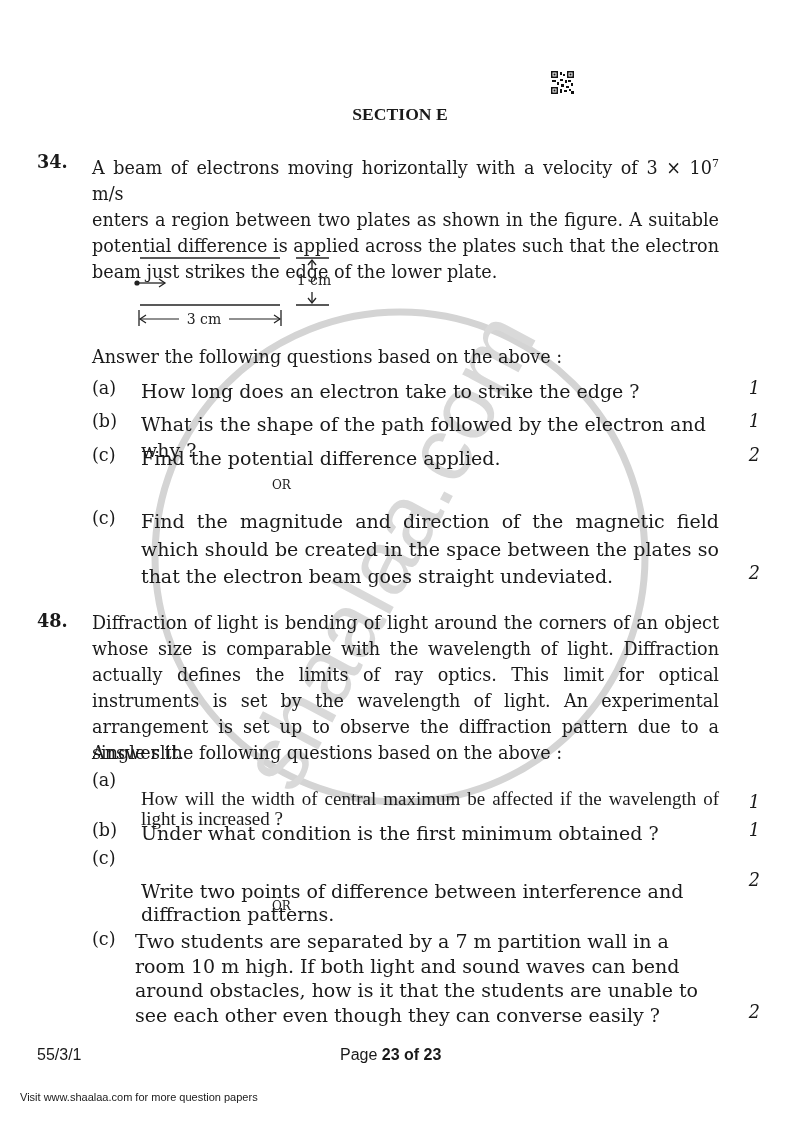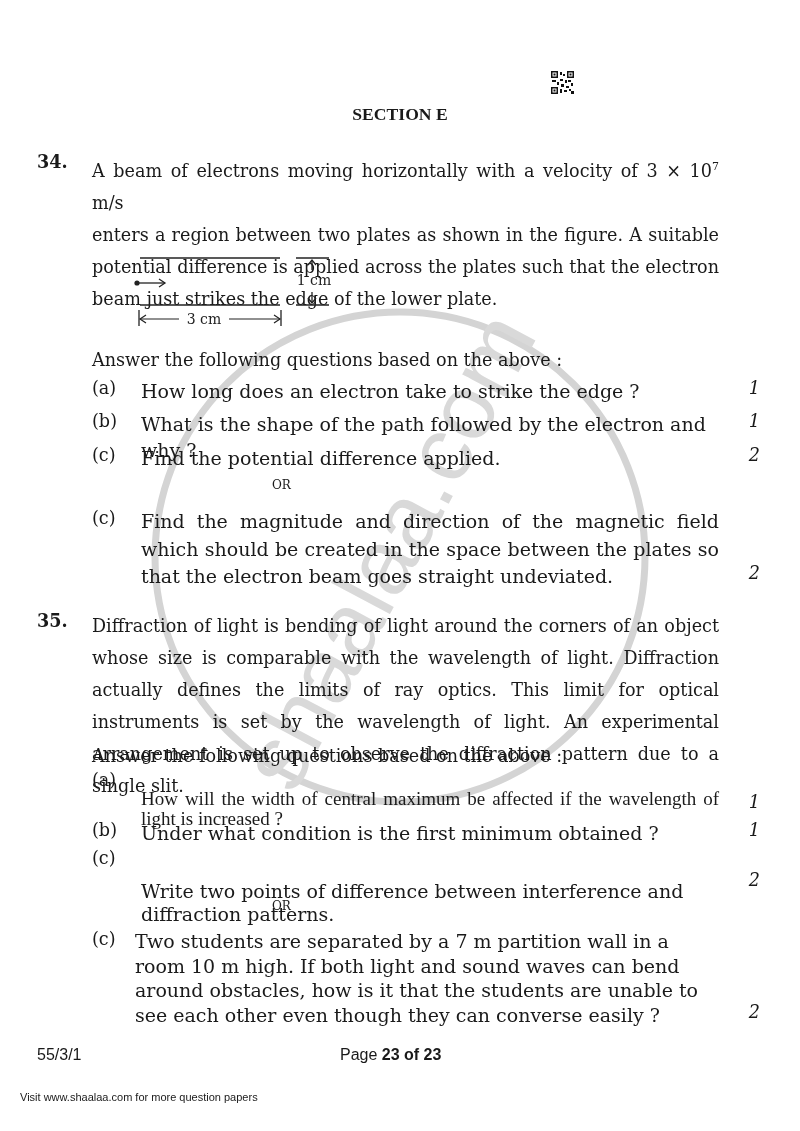--- a/index.html
+++ b/index.html
@@ -1,21 +1,21 @@
 <!DOCTYPE html>
 <html><head>
 <meta charset="utf-8">
 <style>
   html, body { margin:0; padding:0; background:#ffffff; }
   body { width:800px; height:1131px; position:relative; overflow:hidden;
          font-family:"DejaVu Serif","Liberation Serif",serif; color:#1a1a1a; }
   .serif { font-family:"Liberation Serif","DejaVu Serif",serif; }
   .sans { font-family:"Liberation Sans","DejaVu Sans",sans-serif; }
   .abs { position:absolute; }
-  .txt { font-size:17.6px; line-height:32px; }
+  .txt { font-size:17.6px; line-height:26px; }
   .just { text-align:justify; text-align-last:left; }
   .qnum { font-weight:bold; font-size:17.6px; }
   .marks { position:absolute; left:740px; width:20px; text-align:right; font-style:italic; font-size:17.6px; }
   .label { position:absolute; left:92px; font-size:17.6px; }
   .sub { position:absolute; left:141px; width:578px; font-size:19px; line-height:26px; }
   .or { position:absolute; font-weight:normal; font-size:12px; }
   #qr { position:absolute; left:551px; top:71px; width:23px; height:23px; }
   #watermark { position:absolute; left:0; top:0; width:800px; height:1131px; pointer-events:none; }
 </style>
 </head>
@@ -95,21 +95,21 @@
 <div class="label" style="top:445px;">(c)</div>
 <div class="sub" style="top:445px;">Find the potential difference applied.</div>
 <div class="marks" style="top:445px;">2</div>
 
 <div class="or" style="left:272px; top:478px;">OR</div>
 
 <div class="label" style="top:508px;">(c)</div>
 <div class="sub just" style="top:508px; line-height:27.5px;">Find the magnitude and direction of the magnetic field which should be created in the space between the plates so that the electron beam goes straight undeviated.</div>
 <div class="marks" style="top:563px;">2</div>
 
-<div class="abs qnum" style="left:37px; top:610px;">35.</div>
+<div class="abs qnum" style="left:37px; top:610px;">48.</div>
 <div class="abs txt just" style="left:92px; top:610px; width:627px;">Diffraction of light is bending of light around the corners of an object whose size is comparable with the wavelength of light. Diffraction actually defines the limits of ray optics. This limit for optical instruments is set by the wavelength of light. An experimental arrangement is set up to observe the diffraction pattern due to a single slit.</div>
 
 <div class="abs txt" style="left:92px; top:740px;">Answer the following questions based on the above :</div>
 
 <div class="label" style="top:770px;">(a)</div>
 <div class="sub just" style="top:789px; line-height:20px;font-family:Liberation Serif, serif;">How will the width of central maximum be affected if the wavelength of light is increased ?</div>
 <div class="marks" style="top:792px;">1</div>
 
 <div class="label" style="top:820px;">(b)</div>
 <div class="sub" style="top:820px;">Under what condition is the first minimum obtained ?</div>

